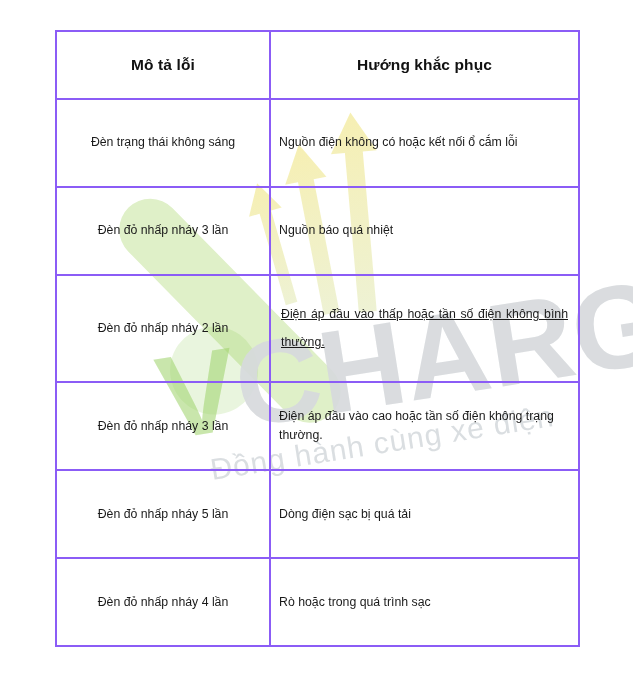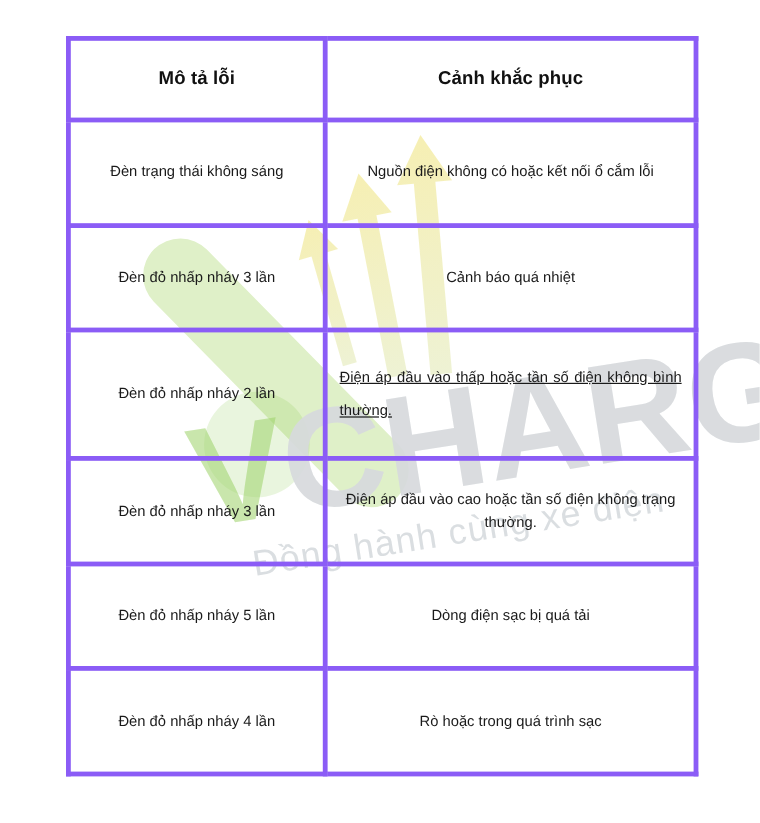--- a/index.html
+++ b/index.html
@@ -37,21 +37,21 @@
   }
   table.error-table {
     border-collapse: collapse;
     width: 523px;
     height: 617px;
     table-layout: fixed;
     background: transparent;
   }
   table.error-table td,
   table.error-table th {
-    border: 4px solid #8b5cf6;
+    border: 2px solid #8b5cf6;
     padding: 4px 8px;
     vertical-align: middle;
     background: transparent;
   }
   table.error-table th {
     font-size: 15.5px;
     font-weight: bold;
     color: #111111;
     text-align: center;
     letter-spacing: 0.1px;
@@ -61,21 +61,20 @@
 
   td.cell-desc {
     font-size: 12.3px;
     color: #1a1a1a;
     text-align: center;
     line-height: 1.55;
   }
   td.cell-fix {
     font-size: 12.3px;
     color: #1a1a1a;
-    text-align: center;
     line-height: 1.55;
   }
   td.cell-fix.justify {
     text-align: justify;
     text-align-last: left;
     line-height: 2.25;
     padding-left: 10px;
     padding-right: 10px;
     text-decoration: underline;
   }
@@ -123,31 +122,31 @@
 
 <div id="table-wrap">
   <table class="error-table">
     <colgroup>
       <col class="col-desc">
       <col class="col-fix">
     </colgroup>
     <thead>
       <tr class="header-row">
         <th>Mô tả lỗi</th>
-        <th>Cảnh khắc phục</th>
+        <th>Hướng khắc phục</th>
       </tr>
     </thead>
     <tbody id="table-body">
         <tr class="data-row">
           <td class="cell-desc">Đèn trạng thái không sáng</td>
           <td class="cell-fix">Nguồn điện không có hoặc kết nối ổ cắm lỗi</td>
         </tr>
         <tr class="data-row">
           <td class="cell-desc">Đèn đỏ nhấp nháy 3 lần</td>
-          <td class="cell-fix">Cảnh báo quá nhiệt</td>
+          <td class="cell-fix">Nguồn báo quá nhiệt</td>
         </tr>
         <tr class="tall-row">
           <td class="cell-desc">Đèn đỏ nhấp nháy 2 lần</td>
           <td class="cell-fix justify">Điện áp đầu vào thấp hoặc tần số điện không bình thường.</td>
         </tr>
         <tr class="data-row">
           <td class="cell-desc">Đèn đỏ nhấp nháy 3 lần</td>
           <td class="cell-fix">Điện áp đầu vào cao hoặc tần số điện không trạng thường.</td>
         </tr>
         <tr class="data-row">

